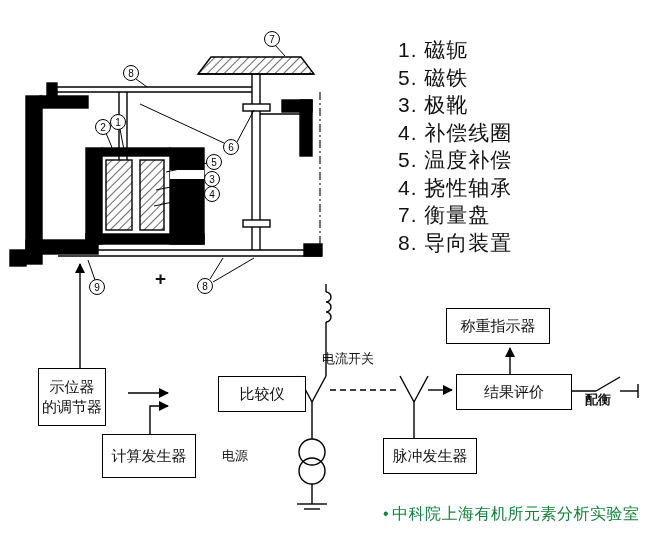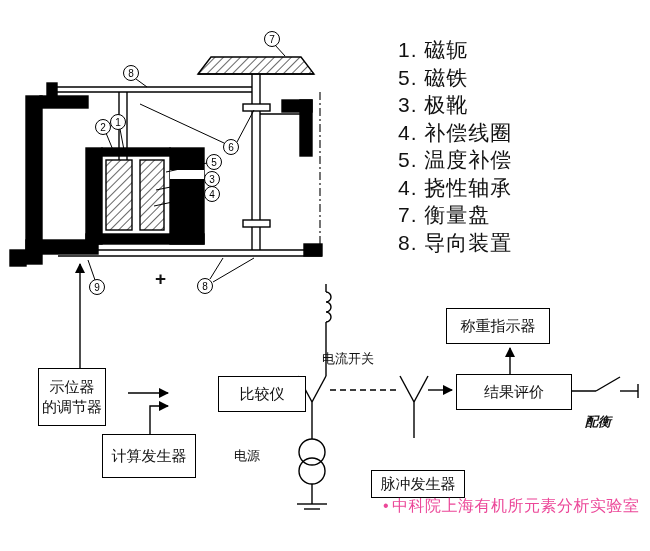--- a/index.html
+++ b/index.html
@@ -226,26 +226,26 @@
   </div>
 
   <div class="box" style="left:456px;top:374px;width:116px;height:36px;">
     <span>结果评价</span>
   </div>
 
   <div class="box" style="left:102px;top:434px;width:94px;height:44px;">
     <span>计算发生器</span>
   </div>
 
-  <div class="box" style="left:371px;top:438px;width:94px;height:28px;margin-top:32px;">
+  <div class="box" style="left:383px;top:438px;width:94px;height:36px;">
     <span>脉冲发生器</span>
   </div>
 
   <div class="flabel" style="left:322px;top:350px;">电流开关</div>
-  <div class="flabel" style="left:234px;top:447px;">电源</div>
-  <div class="flabel bold" style="left:585px;top:413px;font-style:italic;">配衡</div>
+  <div class="flabel" style="left:222px;top:447px;">电源</div>
+  <div class="flabel bold" style="left:585px;top:391px;">配衡</div>
   <div class="plus">+</div>
 
-  <div class="watermark" style="color: #ec4899;">
+  <div class="watermark" style="color: #15803d; margin-top: 8px;">
     <span class="dot">•</span><span>中科院上海有机所元素分析实验室</span>
   </div>
 
 </div>
 
 </body></html>

